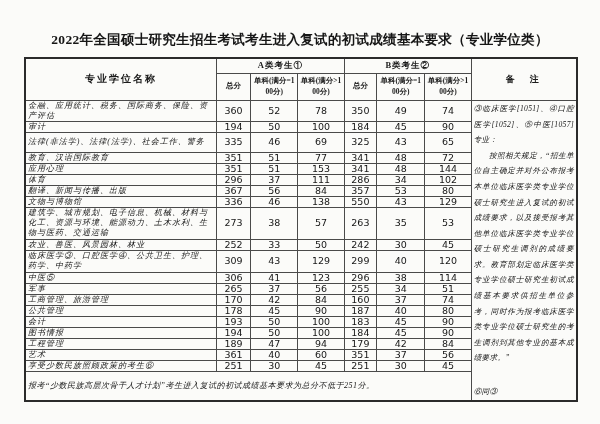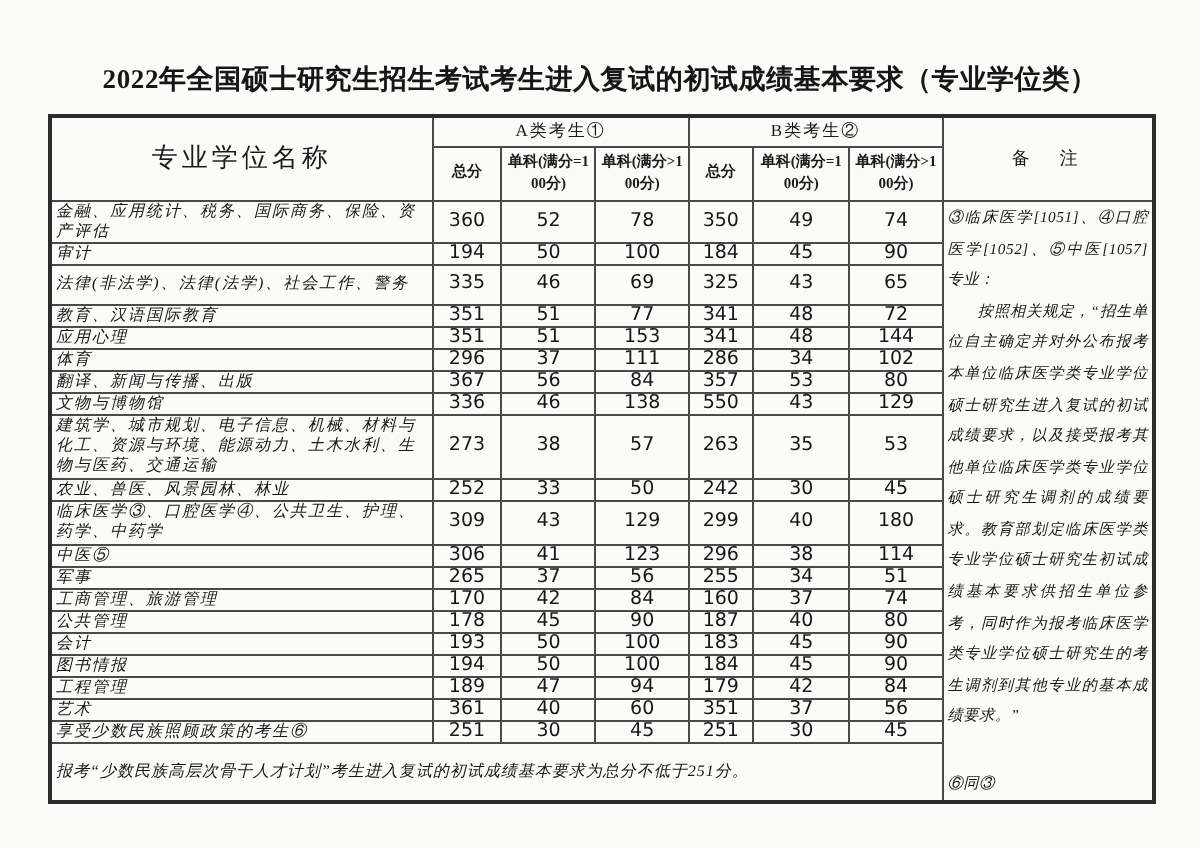--- a/index.html
+++ b/index.html
@@ -27,22 +27,22 @@
   }
   table.score th,table.score td{
     border:1px solid #4a4a4a;
     padding:0 2px;
     vertical-align:middle;
     overflow:hidden;
   }
   
   tr.hr1{height:15px;}
   tr.hr2{height:27px;}
-  th{font-weight:normal;color:#1b1b1b;}
-  th.name-h{font-size:13px;letter-spacing:2px;}
+  th{font-weight:bold;color:#1b1b1b;}
+  th.name-h{font-size:10px;letter-spacing:2px;}
   th.group-h{font-size:8.5px;letter-spacing:1px;}
   th.remark-h{font-size:9px;letter-spacing:3px;text-align:center;}
   th.sub-h{font-size:7.5px;font-weight:bold;line-height:1.35;word-break:break-all;padding:1px 2px;}
   
   tr.dr{height:11px;}
   tr.dr-t{height:20px;}
   tr.dr-2{height:22px;}
   tr.dr-3{height:32px;}
   td.name{
     font-size:8px;
@@ -215,21 +215,21 @@
           <td class="num">30</td>
           <td class="num">45</td>
         </tr>
         <tr class="dr-2">
           <td class="name">临床医学③、口腔医学④、公共卫生、护理、药学、中药学</td>
           <td class="num">309</td>
           <td class="num">43</td>
           <td class="num">129</td>
           <td class="num">299</td>
           <td class="num">40</td>
-          <td class="num">180</td>
+          <td class="num">120</td>
         </tr>
         <tr class="dr">
           <td class="name">中医⑤</td>
           <td class="num">306</td>
           <td class="num">41</td>
           <td class="num">123</td>
           <td class="num">296</td>
           <td class="num">38</td>
           <td class="num">114</td>
         </tr>

